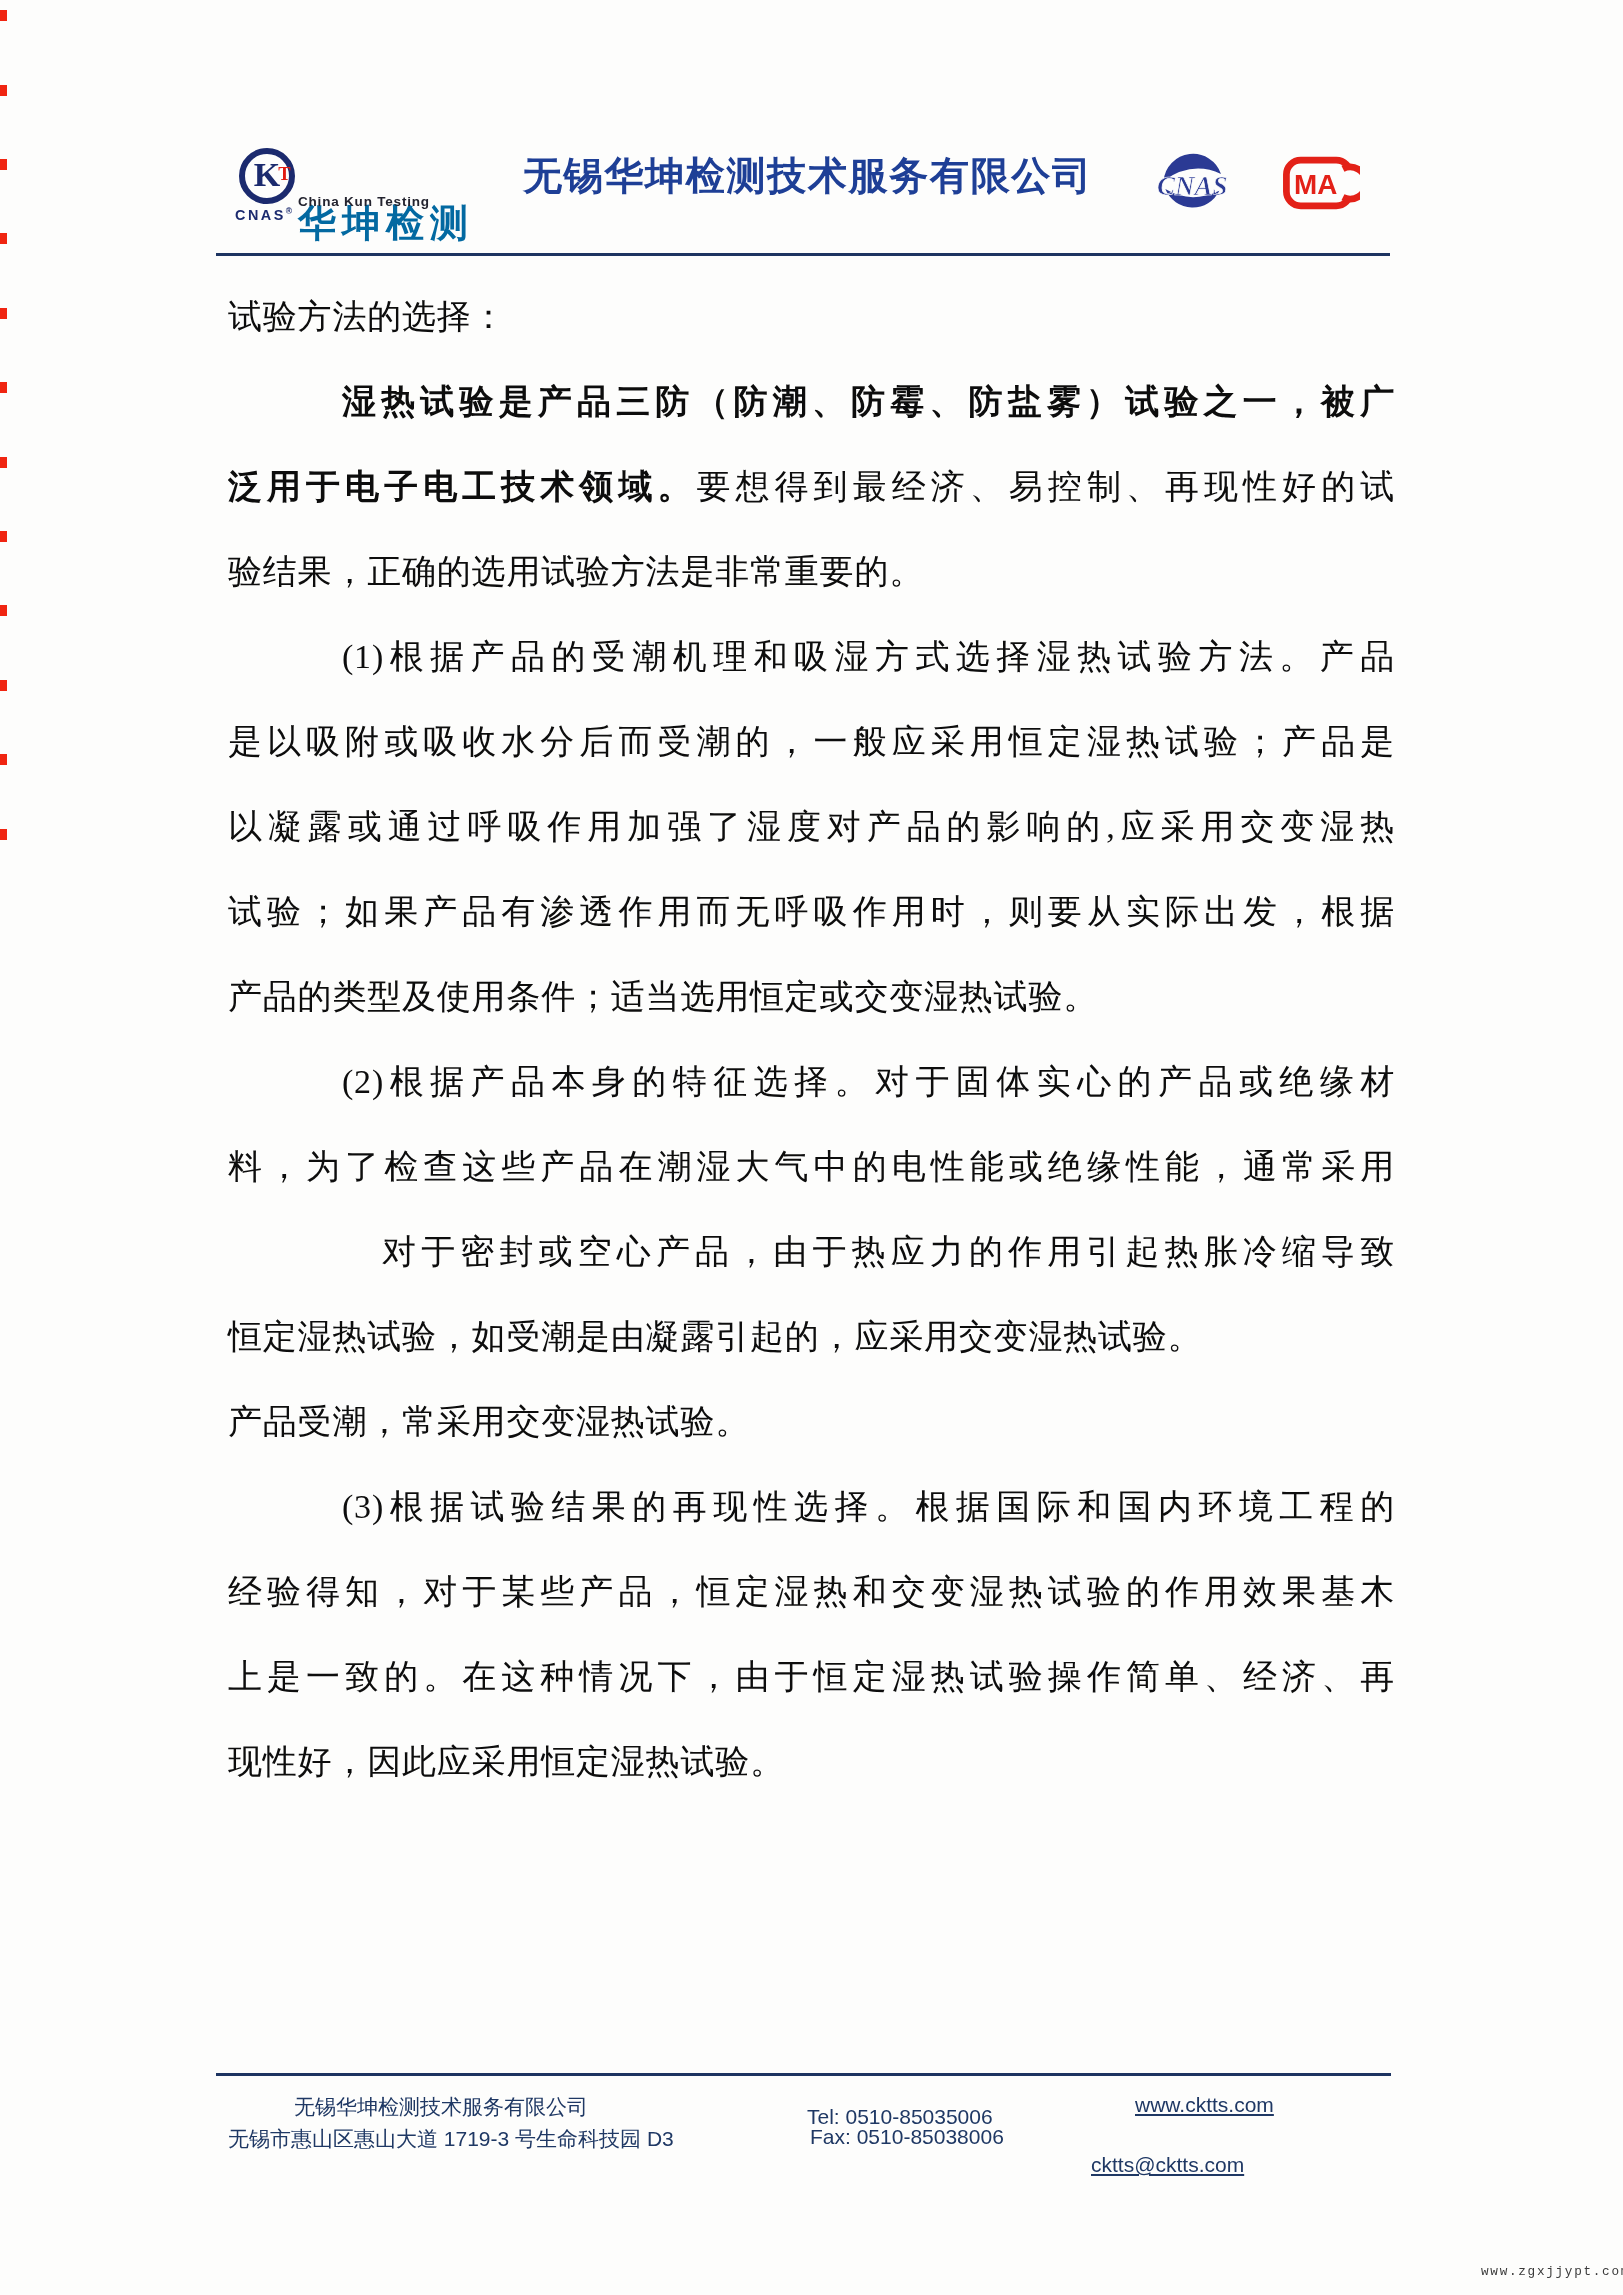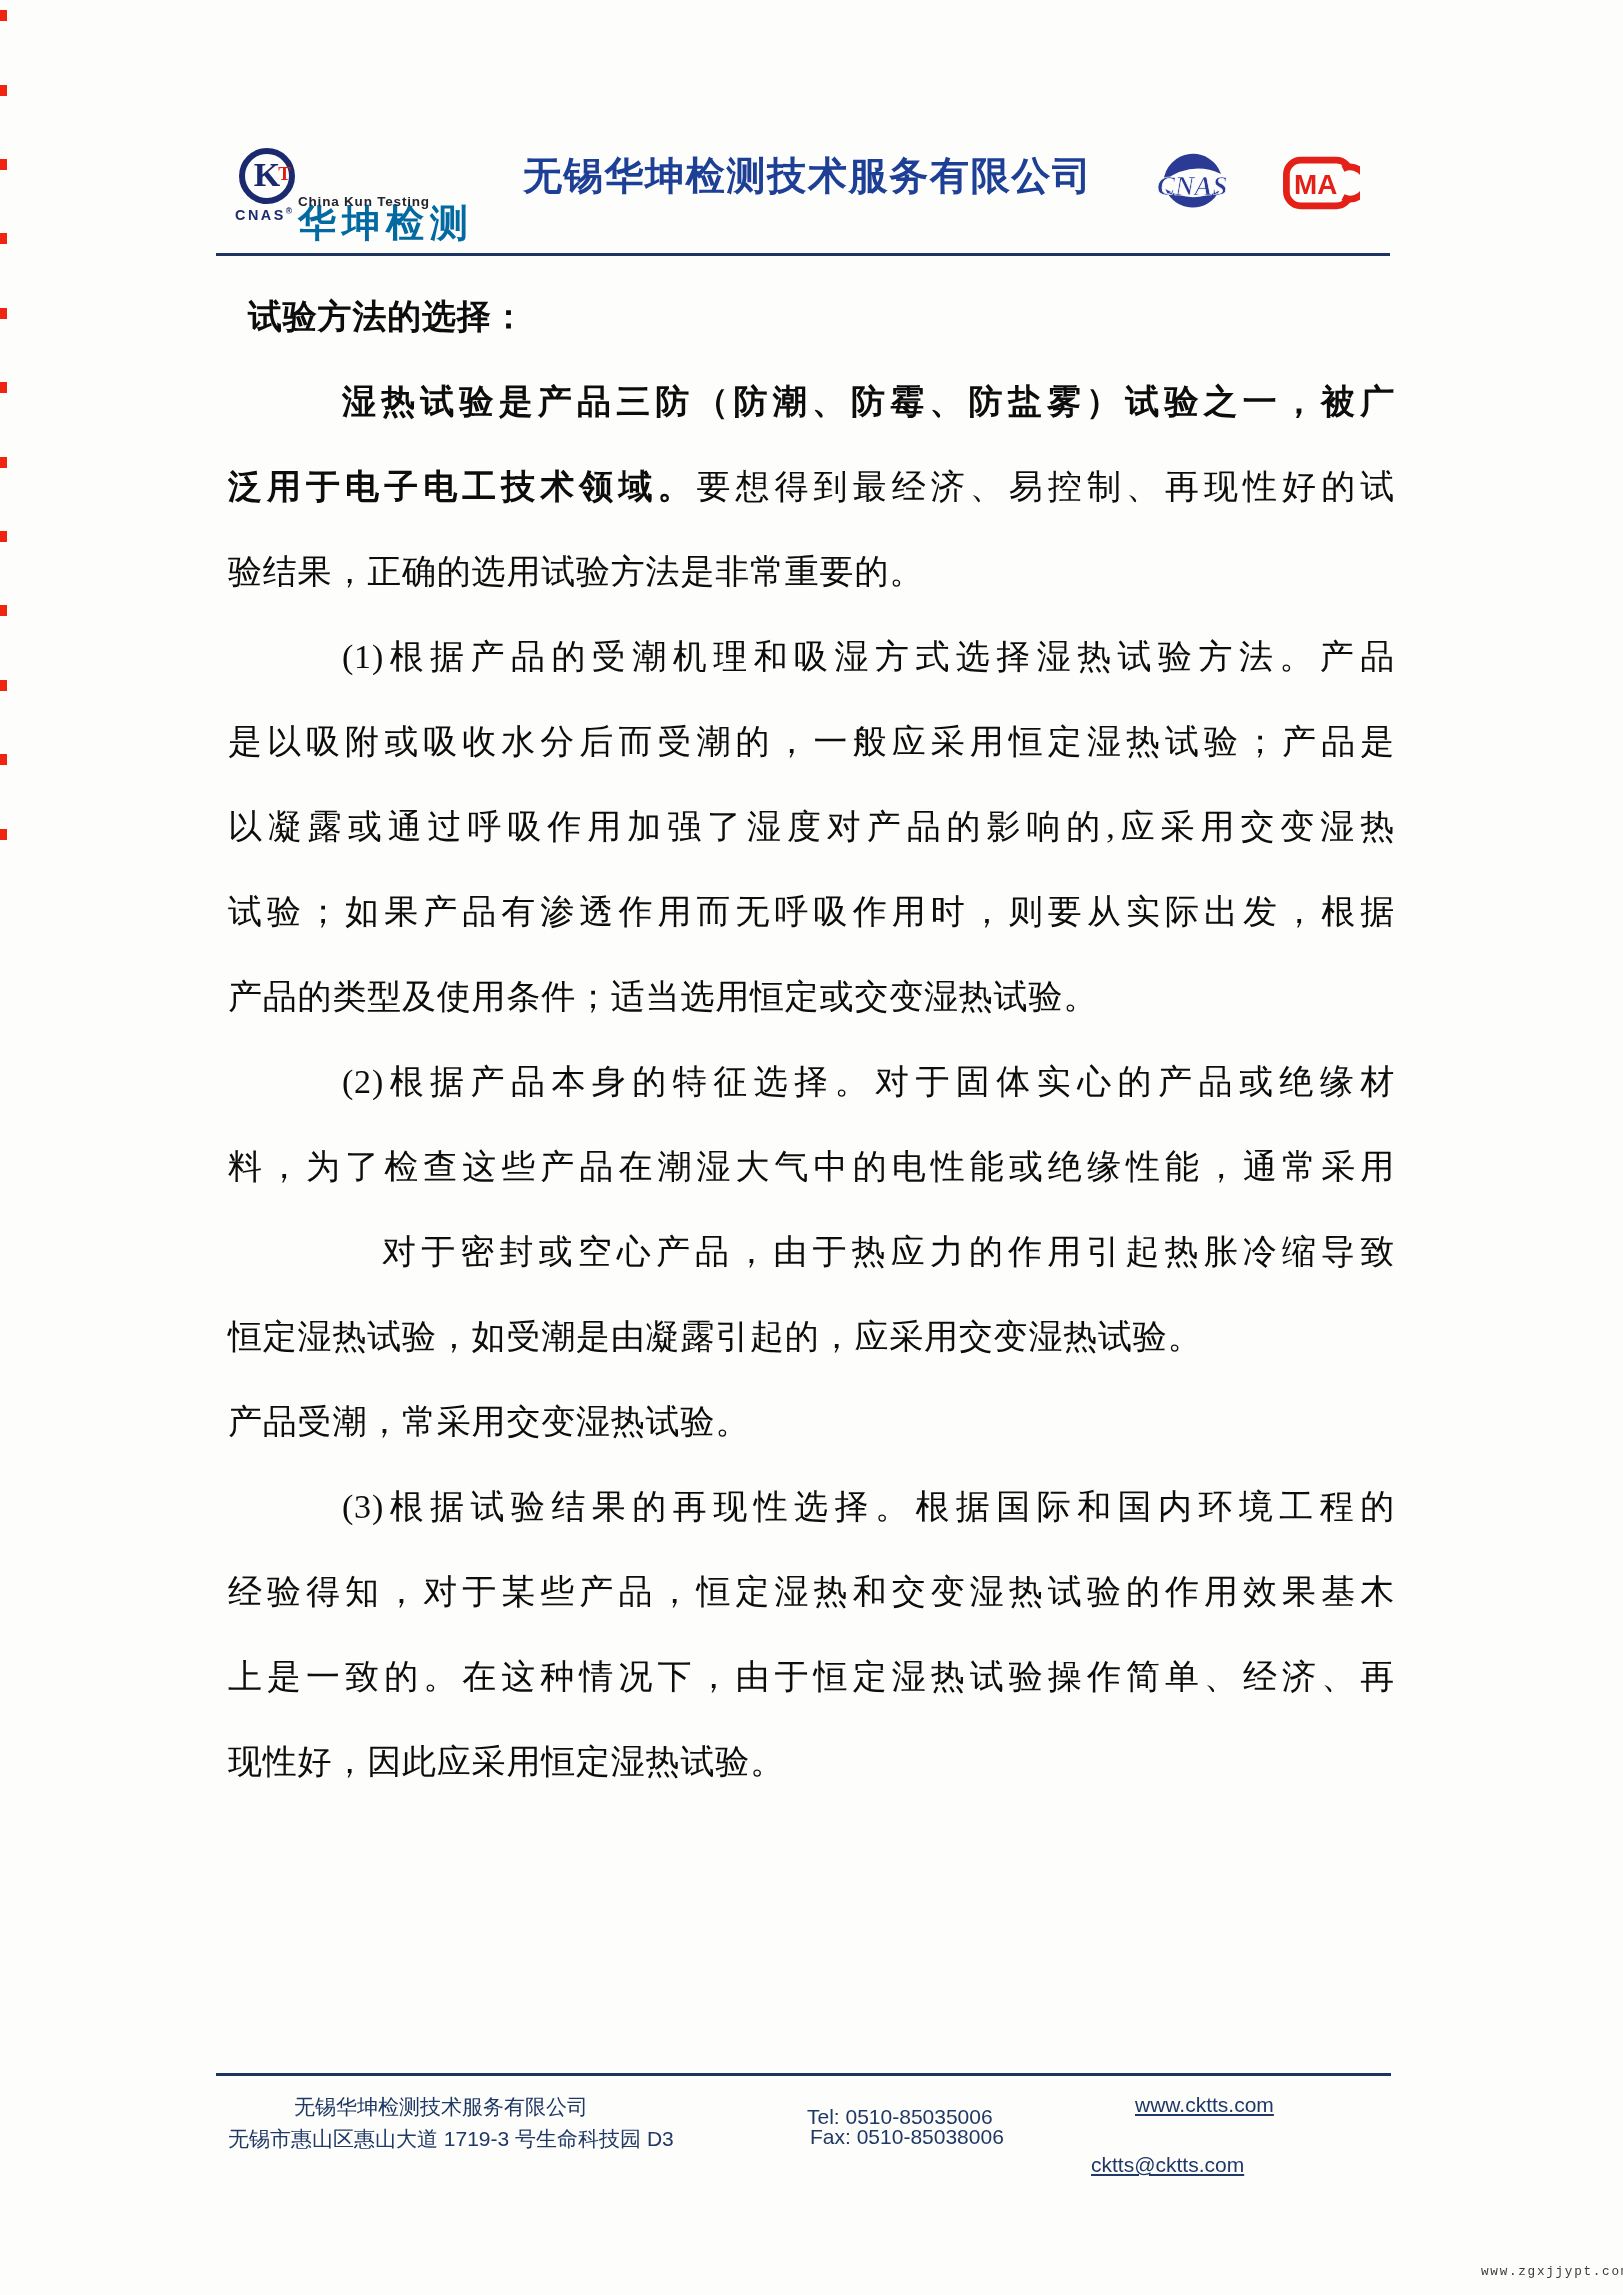--- a/index.html
+++ b/index.html
@@ -32,21 +32,21 @@
   
   .doc-body { position:absolute; left:228px; top:274px; width:1167px; }
   .bline {
     box-sizing:border-box; width:1167px; height:85px; line-height:85px;
     font-size:34px; letter-spacing:0.8px; color:#0d0d0d; white-space:nowrap;
   }
   .bline.fill { white-space:normal; text-align:justify; text-align-last:justify; overflow:hidden; }
   .indent-1 { padding-left:114px; }
   .indent-2 { padding-left:154px; }
   .b { font-weight:bold; }
-  .heading { font-weight:bold;margin-left:20px; }
+  .heading { font-weight:normal; }
 
   
   .footer-rule { position:absolute; left:216px; top:2073px; width:1175px; height:3.4px; background:#1d3461; }
   .f-item { position:absolute; font:21px "Liberation Sans",sans-serif; color:#1f3864; white-space:nowrap; }
   .f-company { left:294px; top:2093px; }
   .f-address { left:228px; top:2125px;text-align:center; }
   .f-tel { left:807px; top:2093px;margin-top:12px; }
   .f-fax { left:810px; top:2125px; }
   .f-web { left:1135px; top:2093px; text-decoration:underline; cursor:pointer; }
   .f-email { left:1091px; top:2125px; text-decoration:underline; cursor:pointer;margin-top:28px; }

